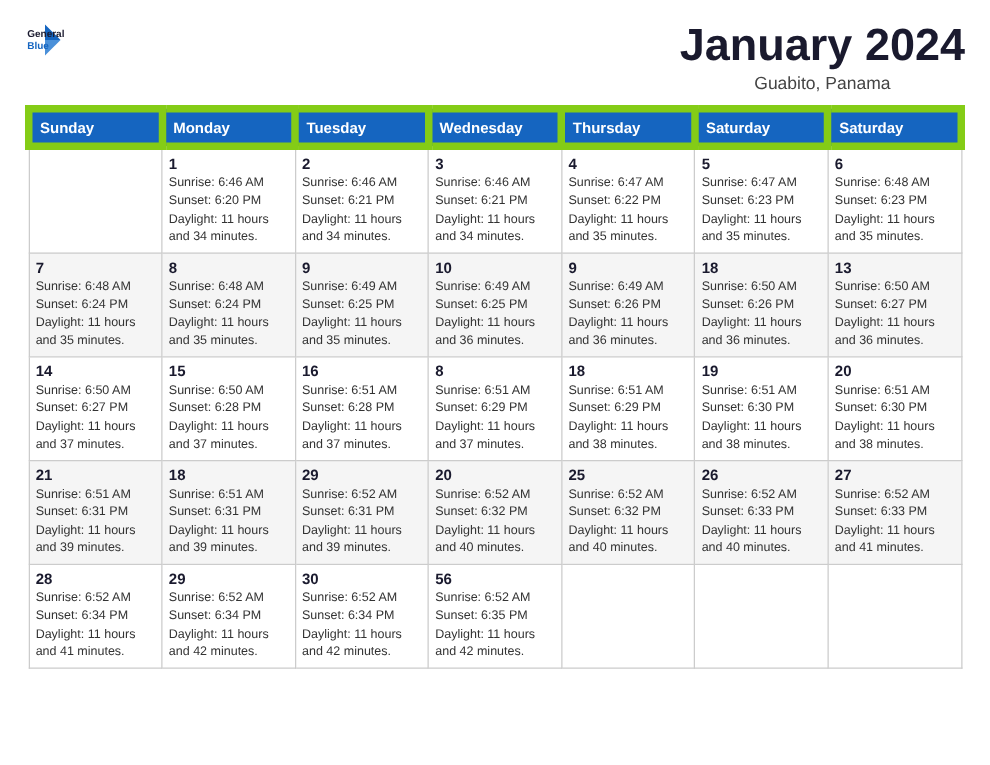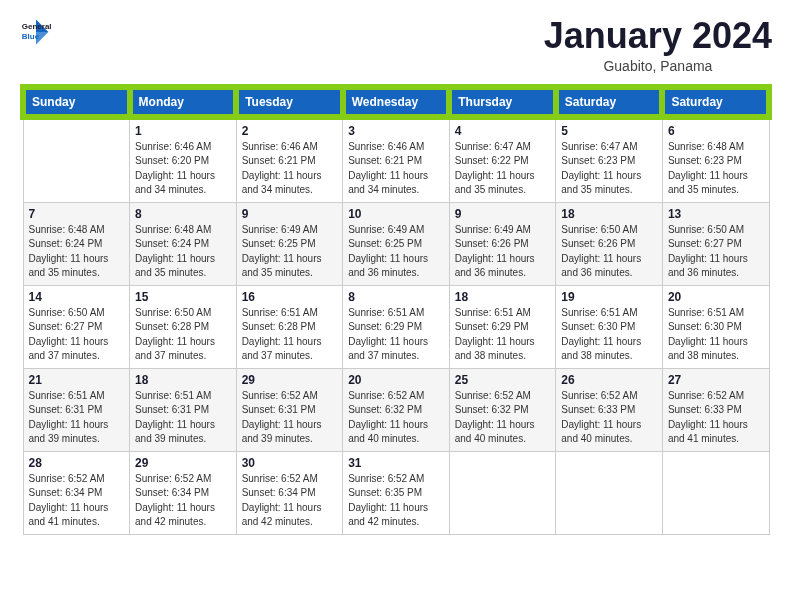--- a/index.html
+++ b/index.html
@@ -243,21 +243,21 @@
           </td>
           <td>
             <span class="day-num">29</span>
             <div class="day-info">Sunrise: 6:52 AM<br>Sunset: 6:34 PM<br>Daylight: 11 hours<br>and 42 minutes.</div>
           </td>
           <td>
             <span class="day-num">30</span>
             <div class="day-info">Sunrise: 6:52 AM<br>Sunset: 6:34 PM<br>Daylight: 11 hours<br>and 42 minutes.</div>
           </td>
           <td>
-            <span class="day-num">31</span>
+            <span class="day-num">56</span>
             <div class="day-info">Sunrise: 6:52 AM<br>Sunset: 6:35 PM<br>Daylight: 11 hours<br>and 42 minutes.</div>
           </td>
           <td class="empty-cell"></td>
           <td class="empty-cell"></td>
           <td class="empty-cell"></td>
         </tr>
       </tbody>
   </table>
 </div>
 

